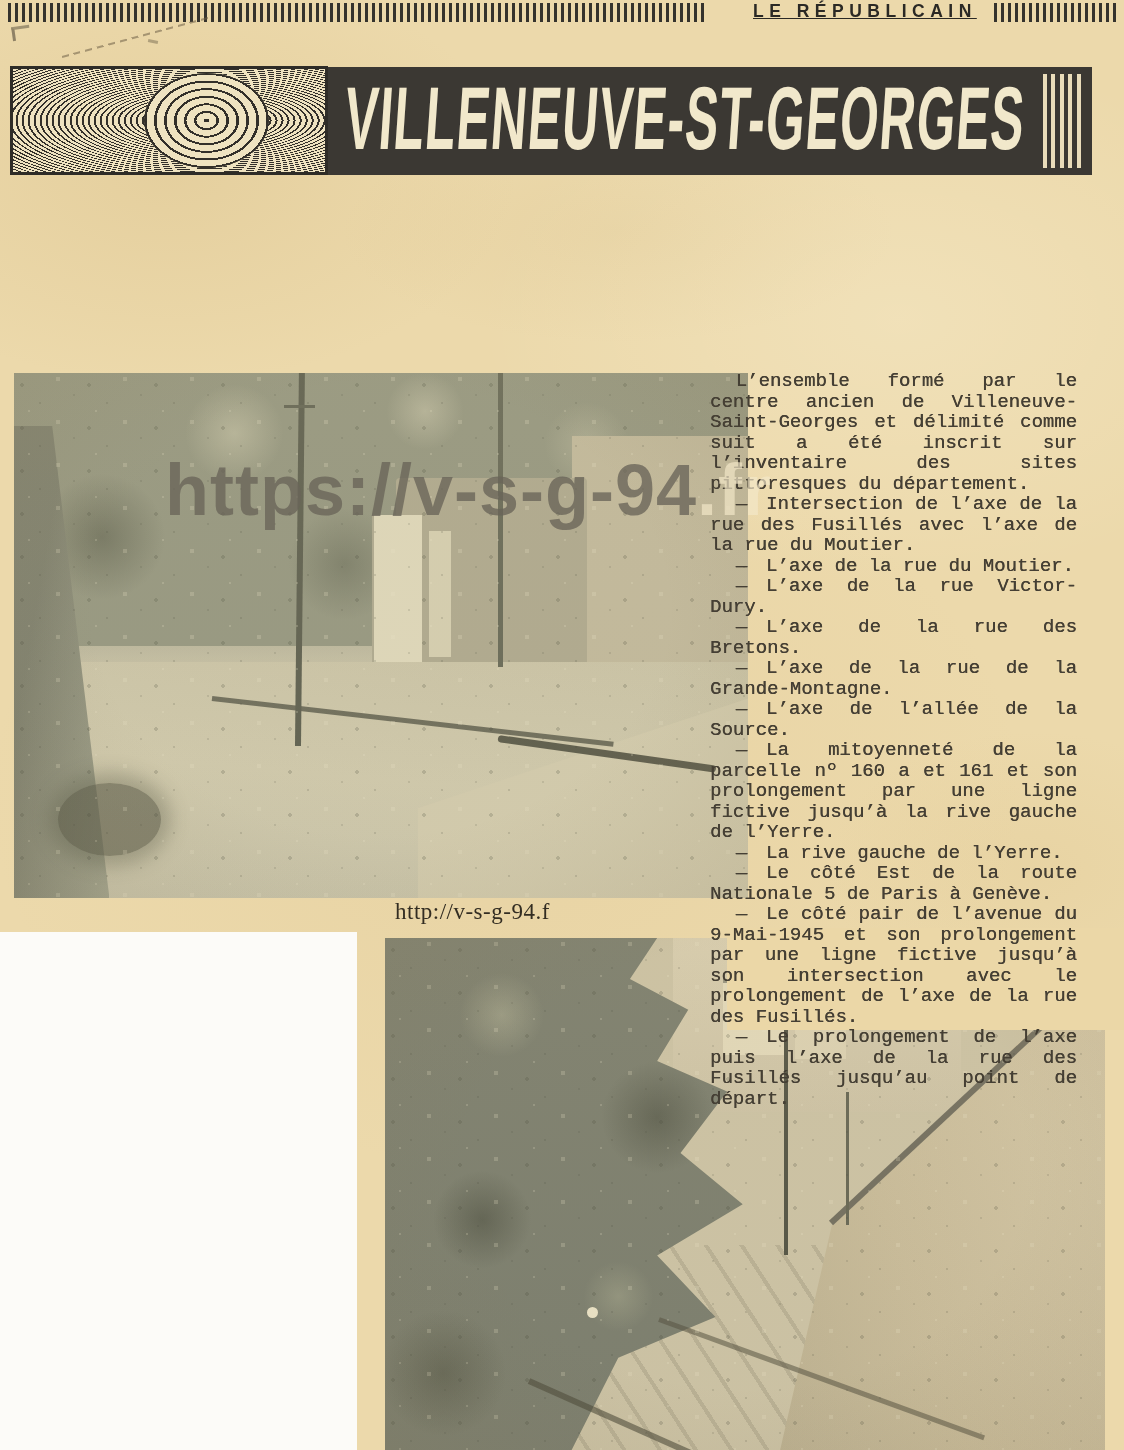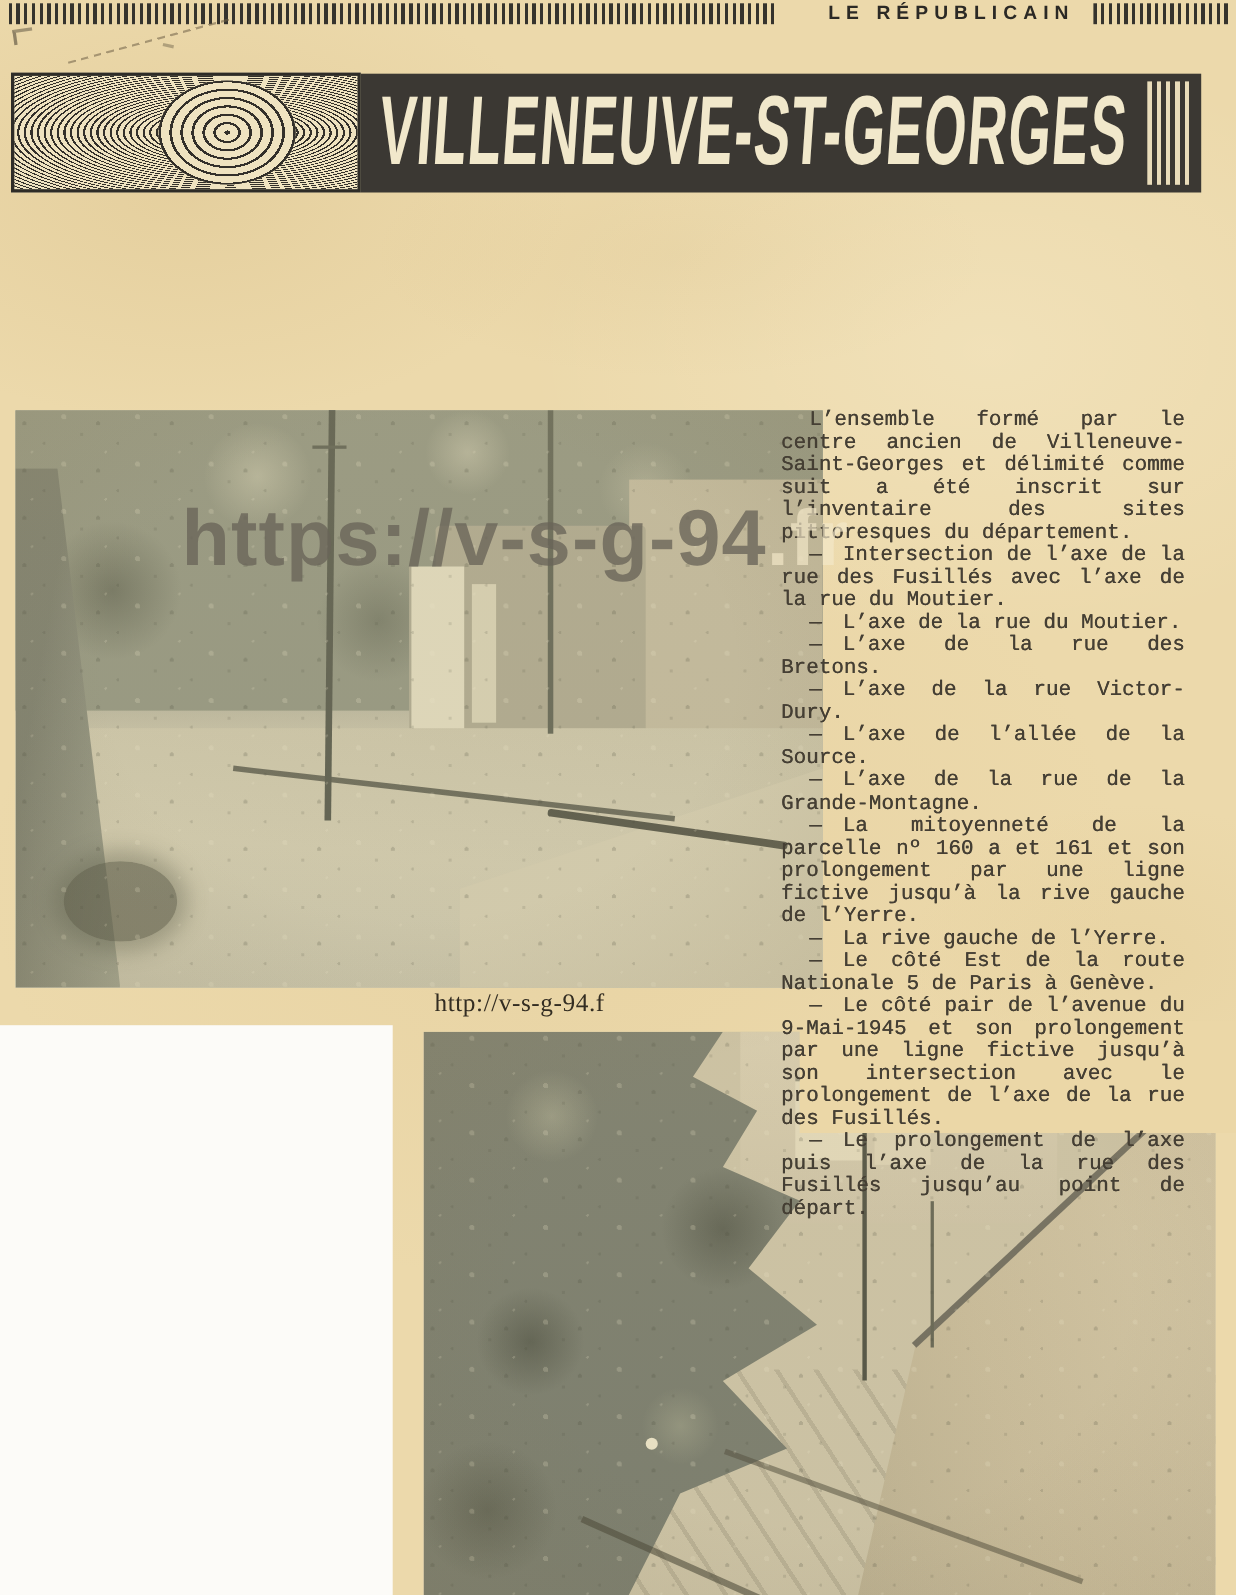--- a/index.html
+++ b/index.html
@@ -13,21 +13,21 @@
       radial-gradient(ellipse 300px 200px at 92% 60%, rgba(205,175,110,.13), transparent 70%),
       radial-gradient(ellipse 400px 160px at 55% 16%, rgba(190,158,95,.10), transparent 70%);
     font-family:"Liberation Sans",sans-serif;
   }
   
   .ticker{position:absolute;top:3px;height:19px;
     background:repeating-linear-gradient(90deg,#35332d 0 3px,transparent 3px 7px);}
   .ticker-left{left:8px;width:700px;}
   .ticker-right{left:994px;width:126px;}
   .masthead-title{position:absolute;left:753px;top:1px;font-size:17.5px;font-weight:bold;
-    letter-spacing:5.5px;color:#2b2925;white-space:nowrap;}
+    letter-spacing:5.5px;color:#2b2925;white-space:nowrap;text-decoration:underline;}
   .crease{position:absolute;left:62px;top:56px;width:152px;height:2px;
     background:repeating-linear-gradient(90deg,rgba(110,95,70,.55) 0 7px,transparent 7px 12px);
     transform:rotate(-15deg);transform-origin:left center;}
   .mark1{position:absolute;left:12px;top:26px;width:15px;height:11px;
     border-left:3px solid rgba(70,62,48,.55);border-top:3px solid rgba(70,62,48,.45);transform:rotate(-8deg);}
   .mark2{position:absolute;left:148px;top:40px;width:10px;height:3px;background:rgba(90,80,60,.4);transform:rotate(12deg);}
   
   .opart{position:absolute;left:10px;top:66px;width:318px;height:109px;
     background-color:#efe3c0;border:3px solid #2e2c27;box-sizing:border-box;
     background-image:repeating-radial-gradient(ellipse 130% 120% at 63% 50%, #33302a 0 2px, transparent 2px 6px);
@@ -200,24 +200,24 @@
     <div class="photo-texture"></div>
     <div class="photo-wash"></div>
   </div>
 
   <div class="col-patch"></div>
 
   <div class="article">
       <p>L’ensemble formé par le centre ancien de Villeneuve-Saint-Georges et délimité comme suit a été inscrit sur l’inventaire des sites pittoresques du département.</p>
       <p>— Intersection de l’axe de la rue des Fusillés avec l’axe de la rue du Moutier.</p>
       <p>— L’axe de la rue du Moutier.</p>
+      <p>— L’axe de la rue Victor-Dury.</p>
       <p>— L’axe de la rue des Bretons.</p>
-      <p>— L’axe de la rue Victor-Dury.</p>
+      <p>— L’axe de la rue de la Grande-Montagne.</p>
       <p>— L’axe de l’allée de la Source.</p>
-      <p>— L’axe de la rue de la Grande-Montagne.</p>
       <p>— La mitoyenneté de la parcelle nº 160 a et 161 et son prolongement par une ligne fictive jusqu’à la rive gauche de l’Yerre.</p>
       <p>— La rive gauche de l’Yerre.</p>
       <p>— Le côté Est de la route Nationale 5 de Paris à Genève.</p>
       <p>— Le côté pair de l’avenue du 9-Mai-1945 et son prolongement par une ligne fictive jusqu’à son intersection avec le prolongement de l’axe de la rue des Fusillés.</p>
       <p>— Le prolongement de l’axe puis l’axe de la rue des Fusillés jusqu’au point de départ.</p>
     </div>
 
 </div>
 
 </body></html>

